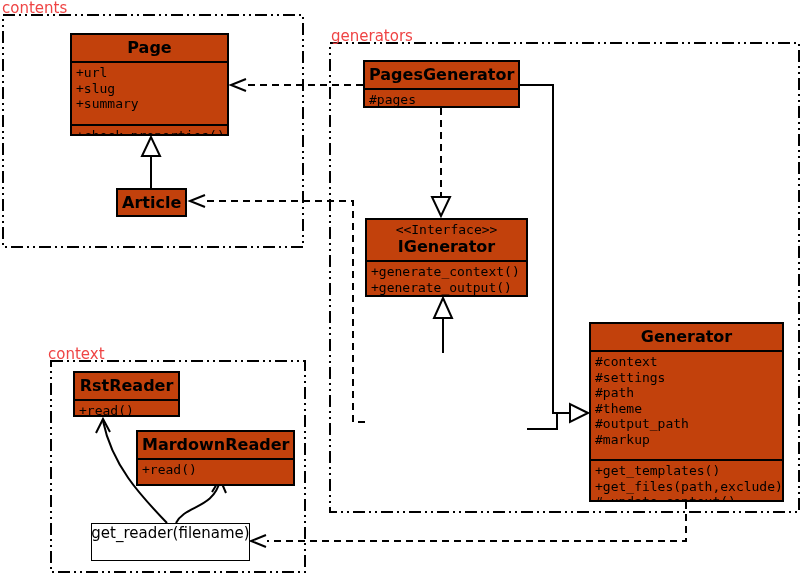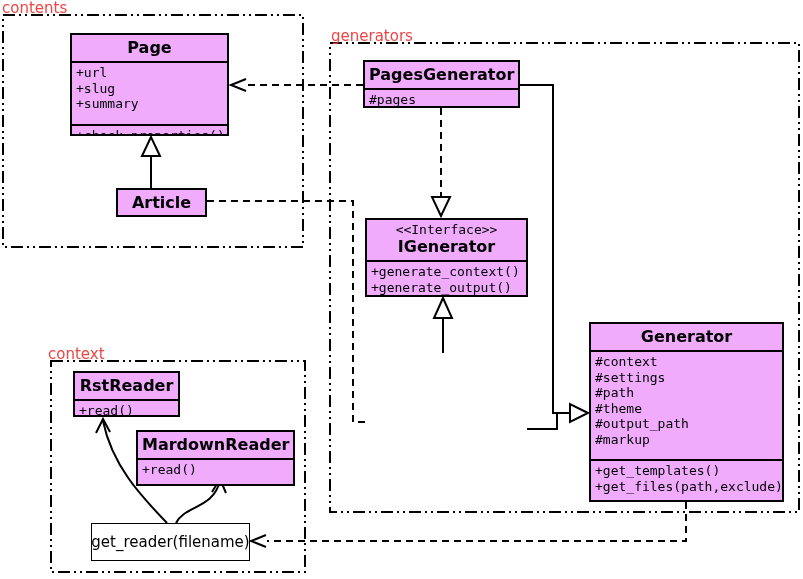--- a/index.html
+++ b/index.html
@@ -5,39 +5,39 @@
   html,body{margin:0;padding:0;background:#fff;}
   .canvas{
     position:relative;width:803px;height:579px;background:#ffffff;
     font-family:"DejaVu Sans","Liberation Sans",sans-serif;color:#000;overflow:hidden;
   }
   svg.layer{position:absolute;left:0;top:0;}
   .pkg-label{
     position:absolute;font-size:15px;line-height:16px;color:#ef4444;white-space:nowrap;
   }
   .uml-class{
-    position:absolute;background:#f0abfc;border:2px solid #000;box-sizing:border-box;overflow:hidden;
+    position:absolute;background:#c2410c;border:2px solid #000;box-sizing:border-box;overflow:hidden;
   }
   .uml-title{
     font-weight:bold;font-size:16px;line-height:20px;text-align:center;
     padding:3px 4px;white-space:nowrap;
   }
   .stereo{
     font-family:"DejaVu Sans Mono","Liberation Mono",monospace;
     font-size:13px;line-height:15px;text-align:center;font-weight:normal;padding-top:2px;
   }
   .uml-sec{
     border-top:2px solid #000;padding:2px 2px 12px 4px;
     font-family:"DejaVu Sans Mono","Liberation Mono",monospace;
     font-size:13px;line-height:15.5px;
   }
   .uml-member{white-space:pre;}
   .plain-box{
     position:absolute;background:#fff;border:1px solid #000;box-sizing:border-box;
-    display:flex;align-items:center;justify-content:center;
+    display:flex;justify-content:center;
     font-size:15px;white-space:nowrap;
   }
 </style>
 </head>
 <body>
 
 <div class="canvas">
 
   <svg class="layer" width="803" height="579" viewBox="0 0 803 579">
     <g stroke="#000" stroke-width="2" fill="none">
@@ -85,21 +85,21 @@
     <div class="uml-sec">
       <div class="uml-member">+url</div>
       <div class="uml-member">+slug</div>
       <div class="uml-member">+summary</div>
     </div>
     <div class="uml-sec">
       <div class="uml-member">+check_properties()</div>
     </div>
   </div>
 
-  <div class="uml-class" style="left:116px;top:188px;width:91px;height:29px">
+  <div class="uml-class" style="left:116px;top:188px;width:71px;height:29px">
     <div class="uml-title">Article</div>
   </div>
 
   <div class="uml-class" style="left:363px;top:60px;width:157px;height:48px">
     <div class="uml-title">PagesGenerator</div>
     <div class="uml-sec">
       <div class="uml-member">#pages</div>
     </div>
   </div>
 
@@ -121,20 +121,21 @@
       <div class="uml-member">#context</div>
       <div class="uml-member">#settings</div>
       <div class="uml-member">#path</div>
       <div class="uml-member">#theme</div>
       <div class="uml-member">#output_path</div>
       <div class="uml-member">#markup</div>
     </div>
     <div class="uml-sec">
       <div class="uml-member">+get_templates()</div>
       <div class="uml-member">+get_files(path,exclude)</div>
+      <div class="uml-member">#_update_context()</div>
     </div>
   </div>
 
   <div class="uml-class" style="left:73px;top:371px;width:107px;height:46px">
     <div class="uml-title">RstReader</div>
     <div class="uml-sec">
       <div class="uml-member">+read()</div>
     </div>
   </div>
 

